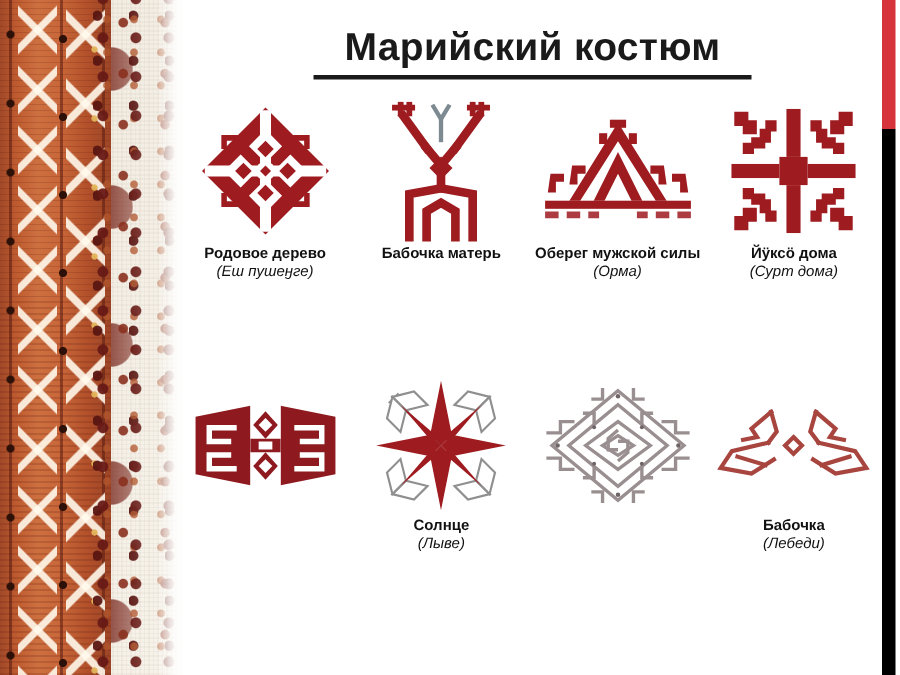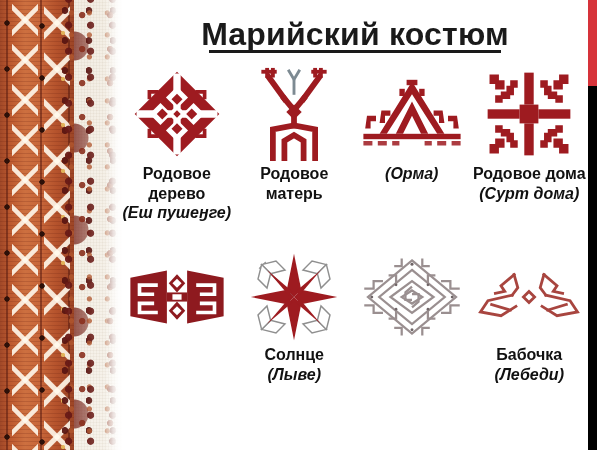--- a/index.html
+++ b/index.html
@@ -140,21 +140,21 @@
     height: 364px;
   }
 
   
   .title {
     position: absolute;
     left: 140px;
     top: 16px;
     width: 430px;
     text-align: center;
-    font-size: 32px;
+    font-size: 26px;
     font-weight: bold;
     color: #1a1a1a;
     letter-spacing: 0.2px;
     white-space: nowrap;
   }
   .title-underline {
     position: absolute;
     left: 209px;
     top: 50px;
     width: 292px;
@@ -184,28 +184,28 @@
   }
   .motif {
     height: 96px;
     display: flex;
     align-items: center;
     justify-content: center;
   }
   .row2 .motif { height: 92px; }
   .caption {
     text-align: center;
-    font-size: 16px;
+    font-size: 10px;
     line-height: 1.22;
     color: #111111;
     font-weight: bold;
     margin-top: 2px;
   }
   .caption .native {
-    font-weight: bold;
+    font-weight: normal;
     font-style: italic;
     display: block;
   }
 </style>
 </head>
 <body>
 
 <div id="slide">
 
   <div class="border-strip">
@@ -300,21 +300,21 @@
             <g fill="#9e1b20">
               <path d="M40 40 L48 48 L40 56 L32 48 Z"></path>
               <rect x="10" y="2" width="4" height="10"></rect>
               <rect x="16" y="2" width="4" height="10"></rect>
               <rect x="60" y="2" width="4" height="10"></rect>
               <rect x="66" y="2" width="4" height="10"></rect>
             </g>
           </svg>
         </div>
         <div class="caption">
-          <span>Родовое матерь</span>
+          <span>Бабочка матерь</span>
         </div>
       </div>
 
       <div class="cell">
         <div class="motif">
           <svg width="108" height="72" viewBox="0 0 120 80" aria-hidden="true">
             <g fill="#9e1b20">
 
               <path d="M60 4 L96 62 L88 62 L60 18 L32 62 L24 62 Z"></path>
 
@@ -335,20 +335,21 @@
               <rect x="6" y="70" width="10" height="5"></rect>
               <rect x="22" y="70" width="10" height="5"></rect>
               <rect x="38" y="70" width="8" height="5"></rect>
               <rect x="74" y="70" width="8" height="5"></rect>
               <rect x="88" y="70" width="10" height="5"></rect>
               <rect x="104" y="70" width="10" height="5"></rect>
             </g>
           </svg>
         </div>
         <div class="caption">
+          <span>Оберег мужской силы</span>
           <span class="native">(Орма)</span>
         </div>
       </div>
 
       <div class="cell">
         <div class="motif">
           <svg width="96" height="94" viewBox="0 0 100 100" aria-hidden="true">
             <g fill="#9e1b20">
 
               <rect x="40" y="40" width="20" height="20"></rect>
@@ -368,21 +369,21 @@
               <path d="M86 70 L86 62 L78 62 L78 66 L70 66 L70 74 L80 74 L80 70 Z"></path>
 
               <path d="M8 8 L18 8 L18 14 L24 14 L24 24 L14 24 L14 18 L8 18 Z"></path>
               <path d="M92 8 L82 8 L82 14 L76 14 L76 24 L86 24 L86 18 L92 18 Z"></path>
               <path d="M8 92 L18 92 L18 86 L24 86 L24 76 L14 76 L14 82 L8 82 Z"></path>
               <path d="M92 92 L82 92 L82 86 L76 86 L76 76 L86 76 L86 82 L92 82 Z"></path>
             </g>
           </svg>
         </div>
         <div class="caption">
-          <span>Родовое дома</span>
+          <span>Йӱксӧ дома</span>
           <span class="native">(Сурт дома)</span>
         </div>
       </div>
     </div>
 
     <div class="row row2">
 
       <div class="cell">
         <div class="motif">
           <svg width="104" height="64" viewBox="0 0 110 70" aria-hidden="true">

